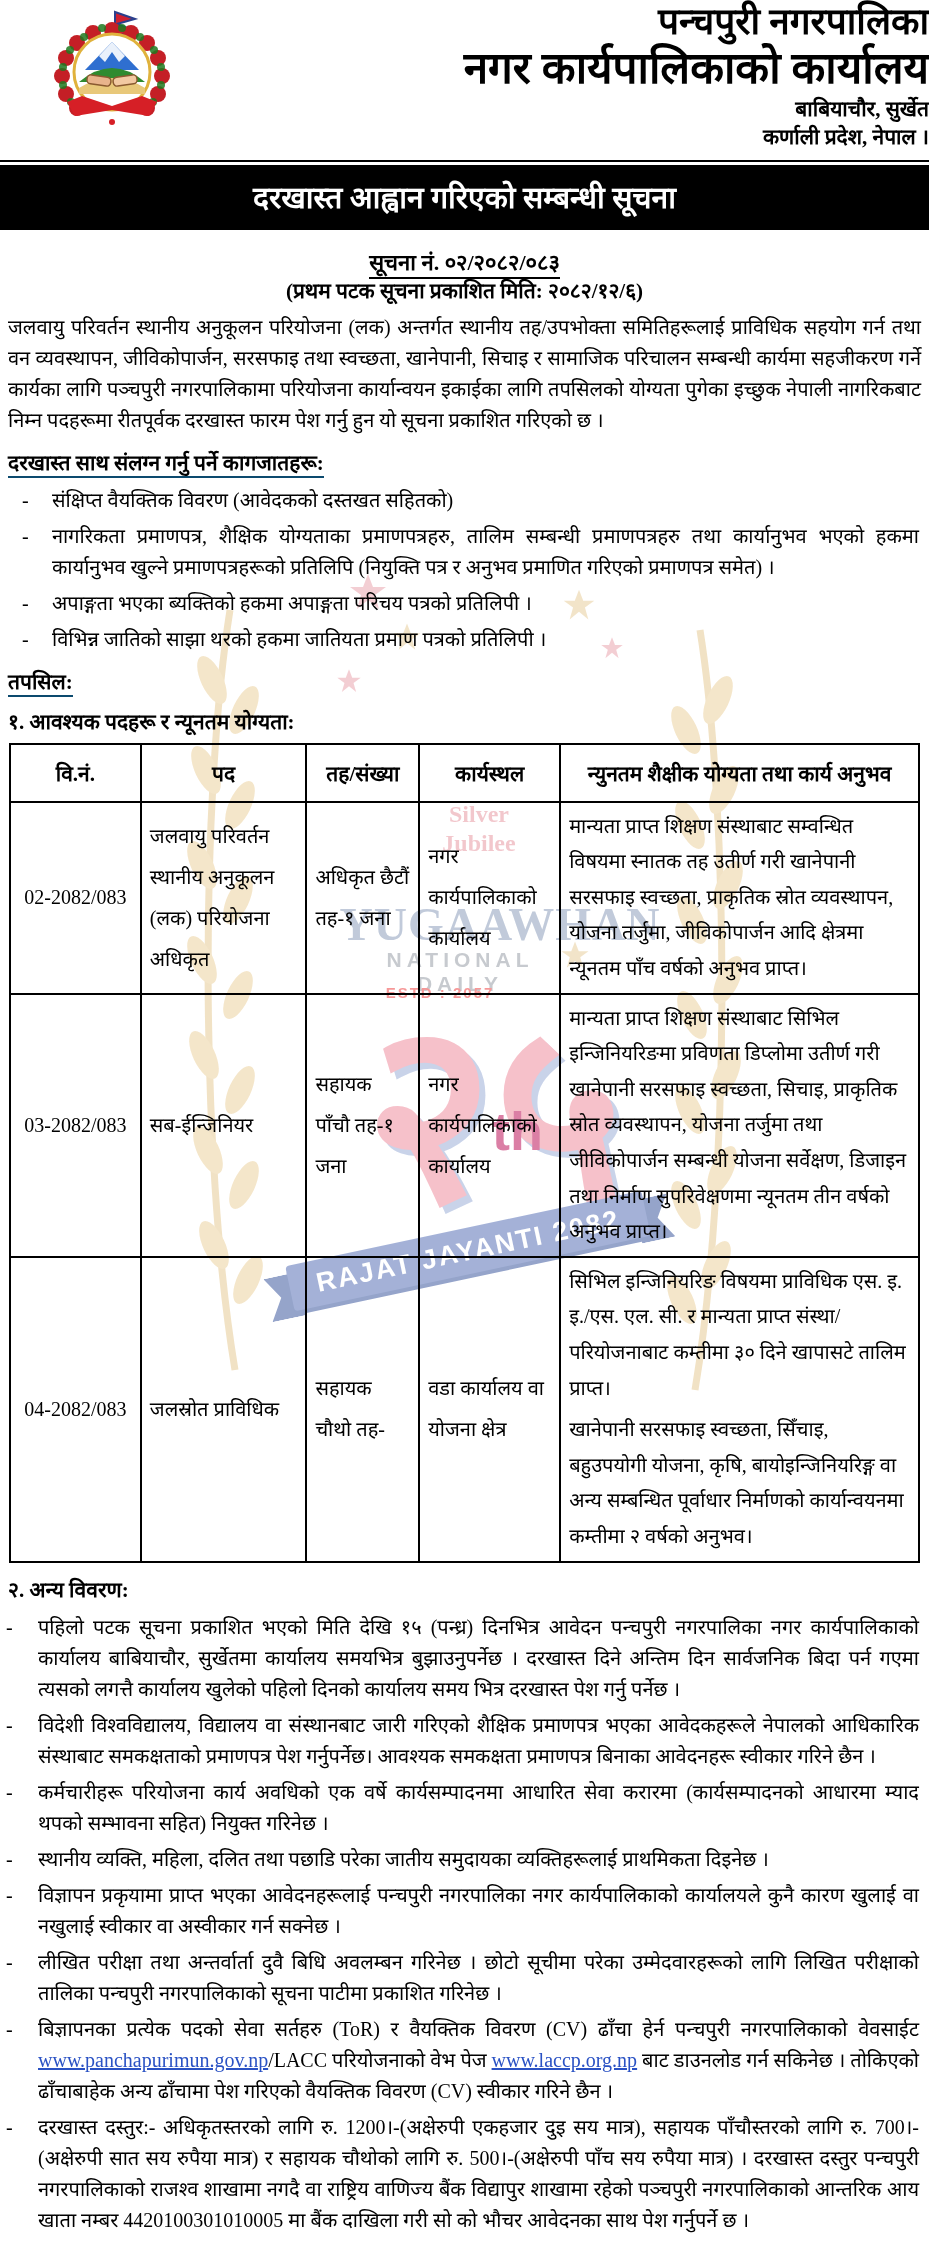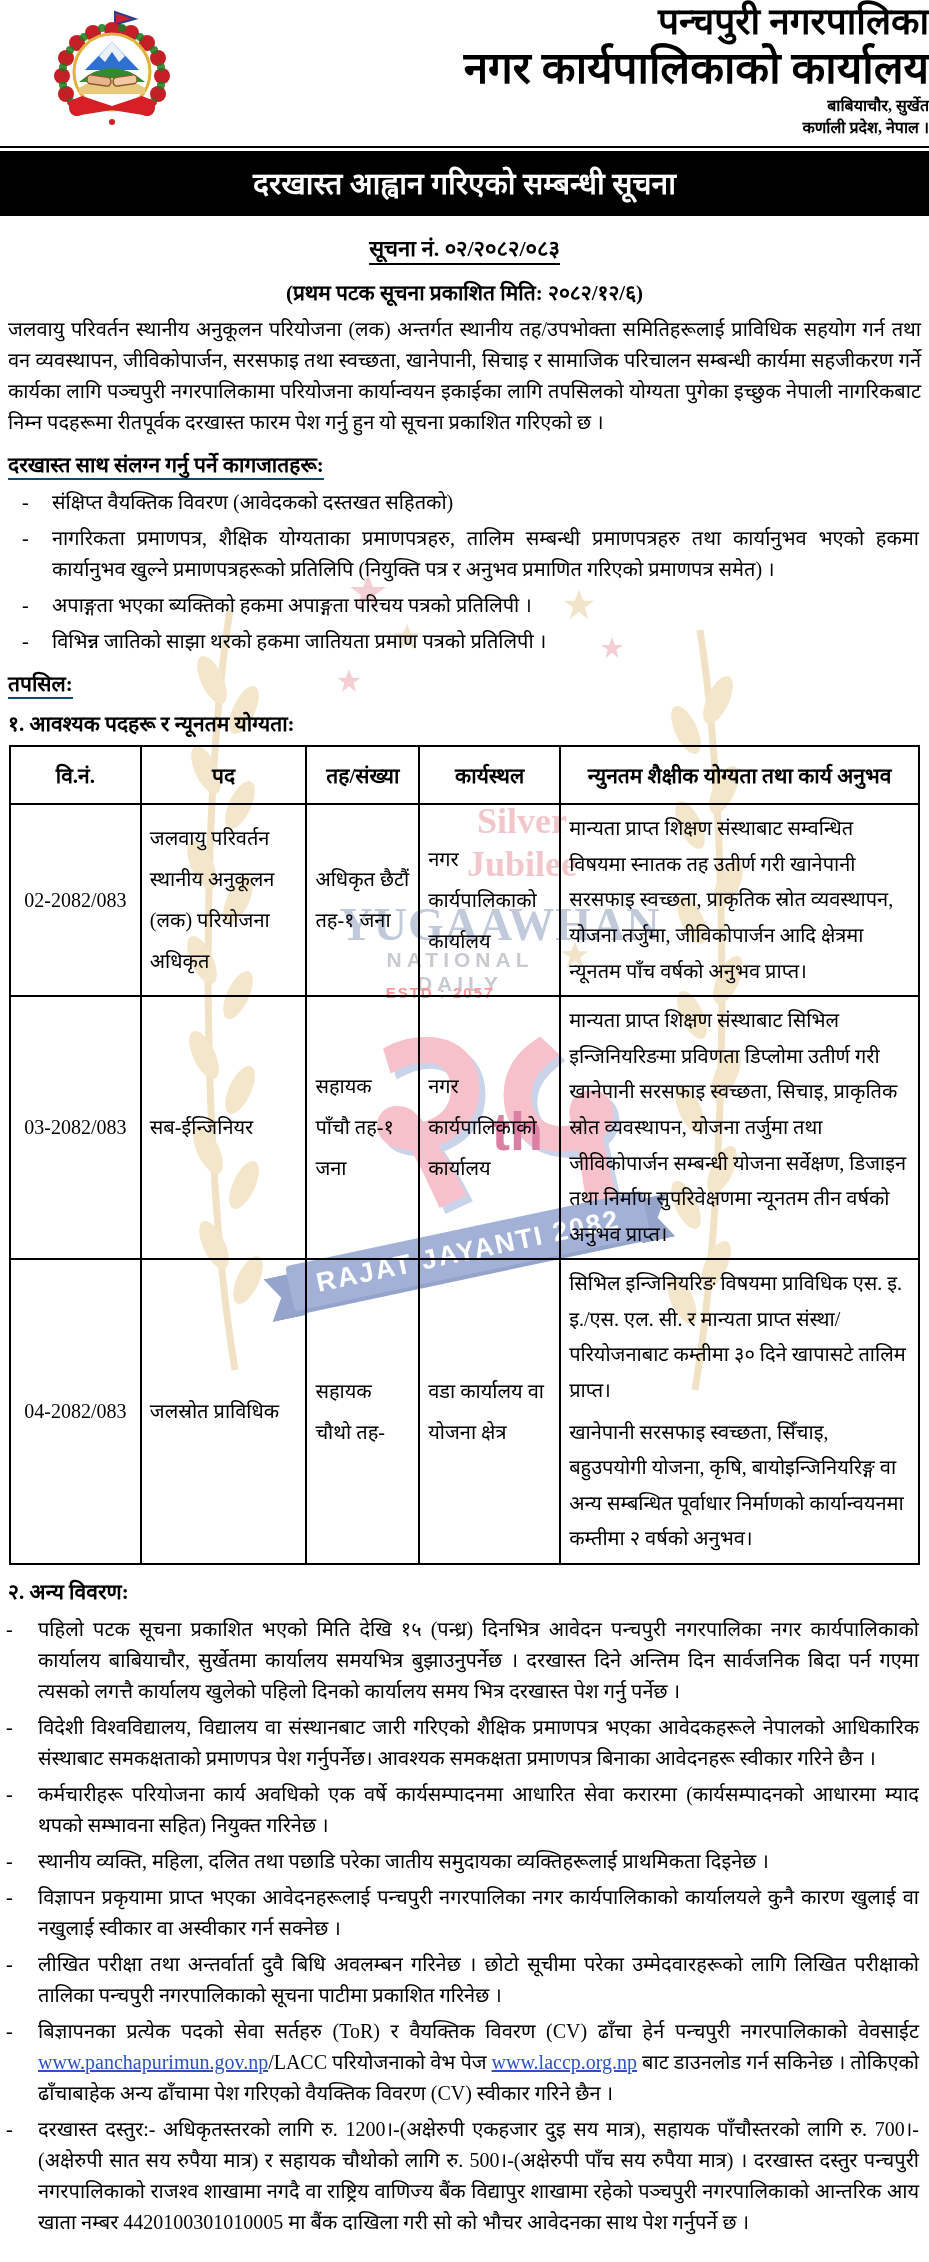--- a/index.html
+++ b/index.html
@@ -9,36 +9,36 @@
     position:relative; width:929px; min-height:2262px; margin:0 auto;
     background:#fff; overflow:hidden;
   }
   .content { position:relative; z-index:1; }
 
   
   .header { position:relative; text-align:right; }
   .emblem { position:absolute; left:36px; top:10px; width:152px; height:122px; }
   .h-muni   { font-size:37px; font-weight:bold; line-height:1.2; }
   .h-office { font-size:44px; font-weight:bold; line-height:1.15; }
-  .h-addr   { font-size:16px; font-weight:bold; line-height:1.35; }
+  .h-addr   { font-size:21px; font-weight:bold; line-height:1.35; }
   .header-rule { border-top:2px solid #000; margin-top:8px; }
 
   
   .banner {
     background:#000; color:#fff; text-align:center;
     font-size:30px; font-weight:bold; padding:11px 0 13px;
     margin-top:3px;
   }
 
   
   .notice-no {
     text-align:center; margin-top:16px; font-size:22px; font-weight:bold;
   }
   .notice-no span { border-bottom:2px solid #000; padding-bottom:2px; }
-  .notice-date { text-align:center; margin-top:16px; font-size:21px; font-weight:bold; }
+  .notice-date { text-align:center; margin-top:0; font-size:21px; font-weight:bold; }
 
   .para {
     padding:0 8px; margin-top:8px; font-size:20px; line-height:1.55;
     text-align:justify;
   }
 
   .sec-heading {
     margin:12px 8px 2px; font-size:21px; font-weight:bold;
   }
   .sec-heading span { border-bottom:2px solid #0c4a6e; padding-bottom:1px; }
@@ -68,22 +68,22 @@
   td.c-qual p { margin:0; }
   td.c-qual p + p { margin-top:6px; }
 
   
   a.doclink { color:#2a52c4; text-decoration:underline; }
 
   
   .watermark { position:absolute; inset:0; z-index:0; pointer-events:none; opacity:.55; }
   .wm-abs { position:absolute; }
   .wm-silver {
-    left:432px; top:800px; width:180px; text-align:center;
-    color:#e89aa4; font-size:36px; font-weight:bold; line-height:1.2;
+    left:389px; top:800px; width:180px; text-align:center;
+    color:#e89aa4; font-size:24px; font-weight:bold; line-height:1.2;
     font-family:"Liberation Serif",serif;
   }
   .wm-brand {
     left:330px; top:898px; width:340px; text-align:center;
     color:#8fa0bd; font-size:46px; font-weight:bold; letter-spacing:1px;
     font-family:Liberation Serif, serif;
   }
   .wm-subbrand {
     left:345px; top:948px; width:230px; text-align:center;
     color:#9aa0a8; font-size:21px; font-weight:bold; letter-spacing:5px;

